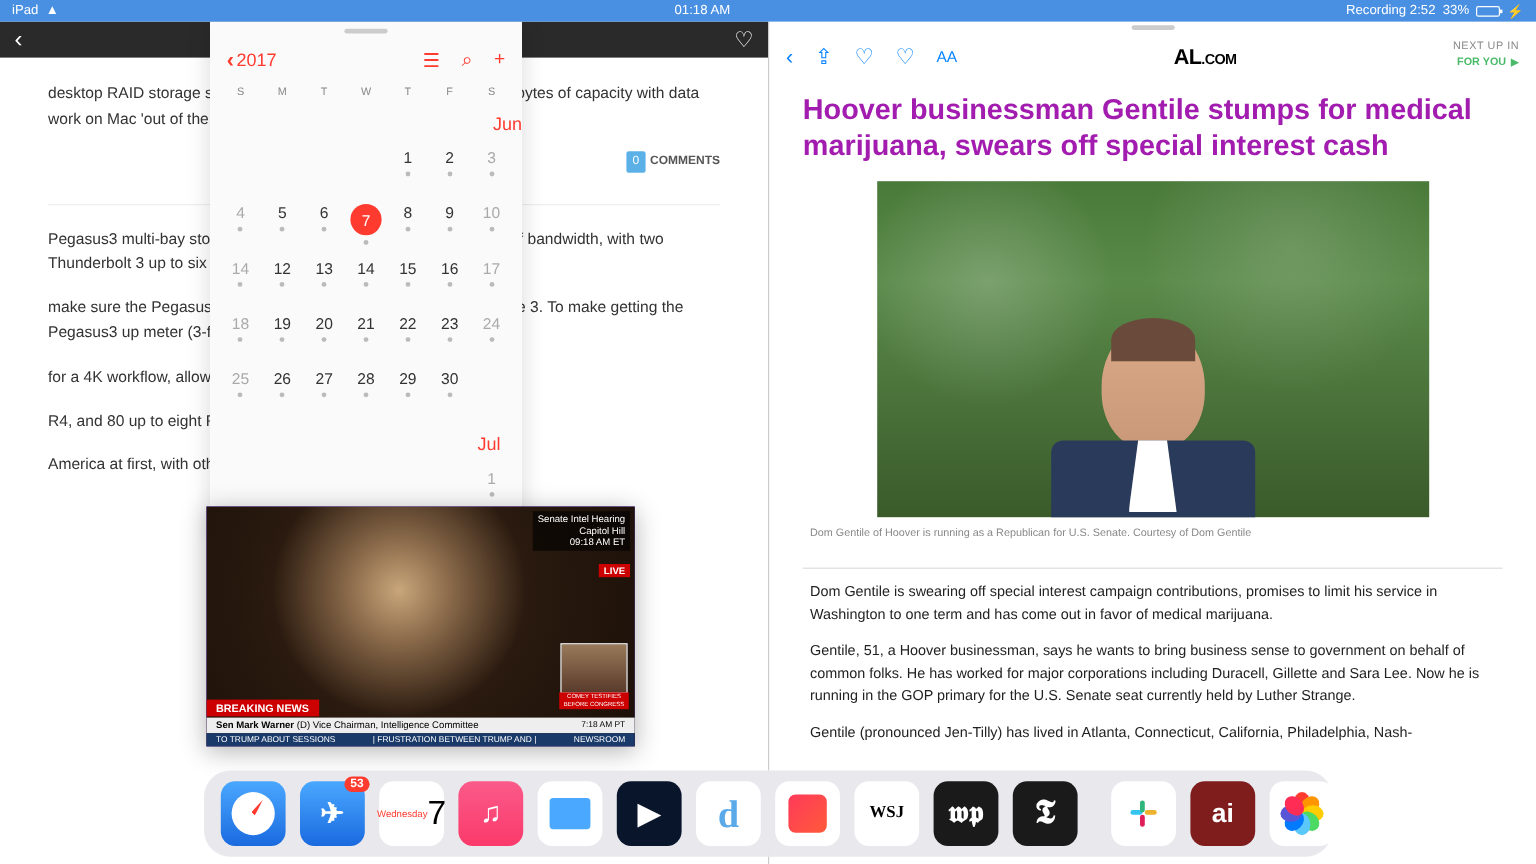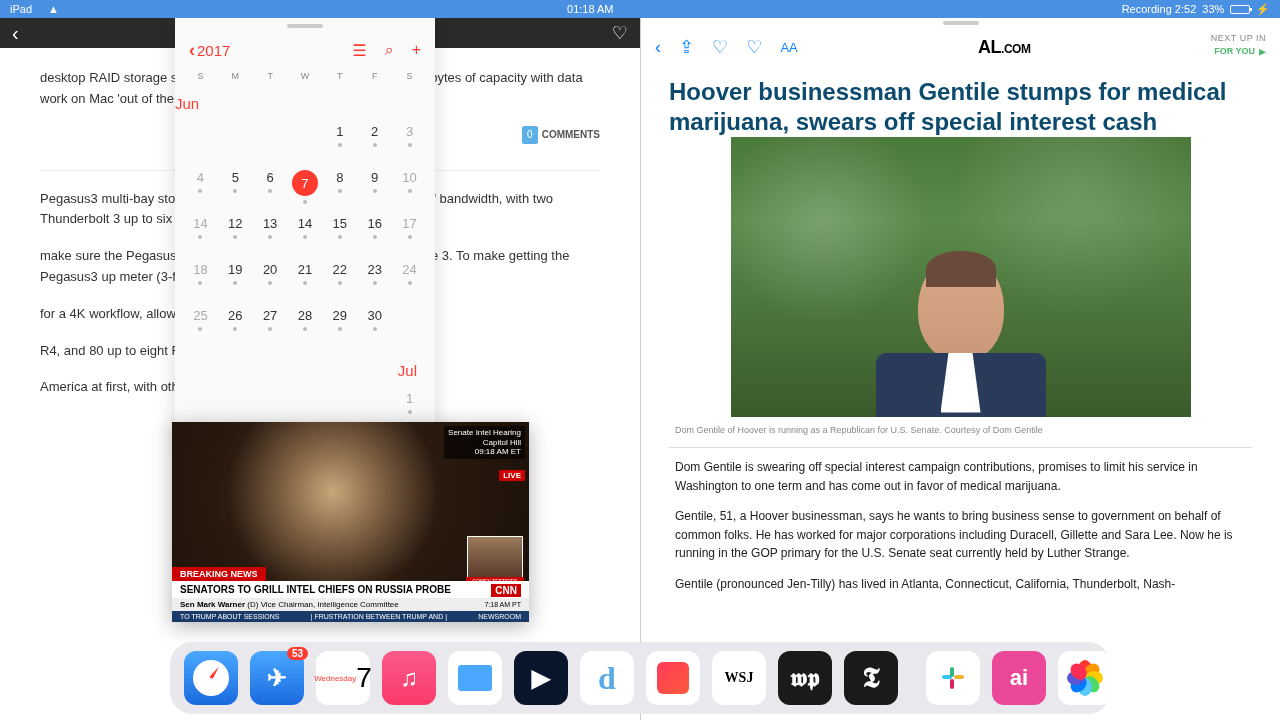--- a/index.html
+++ b/index.html
@@ -1,18 +1,18 @@
 <!DOCTYPE html>
 <html><head>
 <meta charset="utf-8">
 <style>
 *{margin:0;padding:0;box-sizing:border-box;font-family:-apple-system,BlinkMacSystemFont,'Helvetica Neue',sans-serif}
 body{width:1280px;height:720px;overflow:hidden;background:#f0f0f0;position:relative}
 .status-bar{position:absolute;top:0;left:0;right:0;height:18px;background:#4a90e2;color:#fff;font-size:11px;display:flex;align-items:center;padding:0 10px;z-index:100}
-.status-bar .left{flex:0 0 auto;display:flex;gap:16px;align-items:flex-start}
+.status-bar .left{flex:0 0 auto;display:flex;gap:6px;align-items:flex-start}
 .status-bar .center{flex:1;text-align:center}
 .status-bar .right{flex:0 0 auto;display:flex;gap:6px;align-items:center}
 .battery{display:inline-block;width:20px;height:9px;border:1px solid #fff;border-radius:2px;position:relative}
 .battery::after{content:'';position:absolute;right:-3px;top:2px;width:2px;height:3px;background:#fff}
 .battery-fill{background:#fff;height:100%;width:33%}
 
 .left-panel{position:absolute;top:18px;left:0;width:640px;height:702px;background:#fff}
 .right-panel{position:absolute;top:18px;left:640px;width:640px;height:702px;background:#fff;border-left:1px solid #ccc}
 
 .article-header{height:30px;background:#2a2a2a;display:flex;align-items:center;padding:0 12px;justify-content:space-between}
@@ -27,21 +27,21 @@
 
 
 .calendar-popover{position:absolute;top:18px;left:175px;width:260px;background:#fafafa;border-radius:0 0 12px 12px;box-shadow:0 4px 20px rgba(0,0,0,0.15);z-index:50;padding-bottom:8px}
 .cal-grabber{width:36px;height:4px;background:#ccc;border-radius:2px;margin:6px auto}
 .cal-toolbar{display:flex;align-items:center;padding:6px 14px;justify-content:space-between}
 .cal-year{color:#ff3b30;font-size:15px;display:flex;align-items:center;gap:2px}
 .cal-year .chev{font-size:18px;font-weight:bold}
 .cal-tools{display:flex;gap:18px;color:#ff3b30;font-size:16px}
 .cal-weekdays{display:flex;padding:4px 8px;font-size:9px;color:#888}
 .cal-weekdays span{flex:1;text-align:center;text-transform:uppercase}
-.cal-month{text-align:left;color:#ff3b30;font-size:15px;font-weight:500;padding:10px 0 6px}
+.cal-month{text-align:right;color:#ff3b30;font-size:15px;font-weight:500;padding:10px 0 6px}
 .cal-grid{display:grid;grid-template-columns:repeat(7,1fr);padding:0 8px}
 .cal-cell{height:46px;display:flex;flex-direction:column;align-items:center;justify-content:flex-start;padding-top:6px;font-size:13px;color:#333;position:relative}
 .cal-cell.weekend{color:#aaa}
 .cal-cell.empty{color:transparent}
 .cal-cell .dot{width:4px;height:4px;background:#bbb;border-radius:50%;margin-top:4px}
 .cal-cell.today .num{background:#ff3b30;color:#fff;width:26px;height:26px;border-radius:50%;display:flex;align-items:center;justify-content:center}
 .cal-next-month{margin-top:4px}
 
 
 .pip{position:absolute;top:422px;left:172px;width:357px;height:200px;background:#4c1d95;z-index:60;box-shadow:0 4px 20px rgba(0,0,0,0.3);overflow:hidden}
@@ -61,29 +61,29 @@
 .news-toolbar .icon{color:#0a84ff;font-size:18px}
 .news-brand{flex:1;text-align:center;font-weight:900;font-size:18px;letter-spacing:-0.5px}
 .news-brand .com{font-size:12px;font-weight:700}
 .next-up{text-align:right;font-size:9px;line-height:1.1}
 .next-up .label{color:#888;letter-spacing:0.5px}
 .next-up .for-you{color:#4aba6a;font-weight:700}
 .next-up .arrow{color:#4aba6a;font-size:14px;vertical-align:middle}
 .grabber-top{width:36px;height:4px;background:#ccc;border-radius:2px;margin:3px auto 0}
 
 .article-right{padding:8px 28px;overflow:hidden}
-.article-right h1{font-size:24px;font-weight:700;line-height:1.25;color:#0c4a6e}
+.article-right h1{font-size:24px;font-weight:700;line-height:1.25;margin-bottom:14px;color:#a21caf}
 .hero{width:460px;height:280px;margin:0 auto 8px;background:linear-gradient(180deg,#4a7a3a 0%,#5a8a4a 30%,#3a5a2a 100%);position:relative;overflow:hidden}
 .hero-person{position:absolute;left:50%;top:42%;transform:translateX(-50%);width:170px;height:220px}
 .hero-head{width:86px;height:106px;background:linear-gradient(#d9a988,#c99878);border-radius:50% 50% 45% 45%;margin:0 auto;position:relative}
 .hero-hair{position:absolute;top:-4px;left:8px;right:8px;height:36px;background:#6a4a3a;border-radius:50% 50% 0 0}
 .hero-suit{width:170px;height:120px;background:#2a3a5a;border-radius:10px 10px 0 0;margin-top:-8px;position:relative}
 .hero-shirt{position:absolute;left:50%;top:0;transform:translateX(-50%);width:40px;height:60px;background:#fff;clip-path:polygon(20% 0,80% 0,100% 100%,0 100%)}
 .hero-foliage{position:absolute;inset:0;background:radial-gradient(circle at 20% 30%,rgba(255,255,255,0.2) 0%,transparent 25%),radial-gradient(circle at 75% 20%,rgba(255,255,255,0.15) 0%,transparent 30%)}
-.caption{font-size:9px;color:#888;margin:4px 0 12px;padding:0 6px}
+.caption{font-size:9px;color:#888;margin:4px 0 24px;padding:0 6px}
 .divider{height:1px;background:#ddd;margin:6px 0 10px}
 .byline{font-size:9px;color:#888;line-height:1.4;margin-bottom:14px;padding:0 6px}
 .article-right p.body{font-size:12px;color:#222;line-height:1.55;margin-bottom:12px;padding:0 6px}
 
 
 .dock{position:absolute;bottom:6px;left:50%;transform:translateX(-50%);width:940px;height:72px;background:rgba(230,230,235,0.9);border-radius:22px;display:flex;align-items:center;padding:0 14px;gap:12px;z-index:200;backdrop-filter:blur(10px)}
 .dock-icon{width:54px;height:54px;border-radius:12px;display:flex;align-items:center;justify-content:center;font-size:24px;font-weight:bold;color:#fff;position:relative;flex-shrink:0}
 .dock-sep{width:1px;height:48px;background:rgba(0,0,0,0.15);margin:0 2px}
 .badge{position:absolute;top:-4px;right:-4px;background:#ff3b30;color:#fff;font-size:10px;border-radius:10px;padding:1px 5px;min-width:16px;text-align:center}
 .safari{background:linear-gradient(#4aa8ff,#1a6adf)}
@@ -97,21 +97,21 @@
 .files{background:#fff}
 .files .folder{width:34px;height:26px;background:#4aa8ff;border-radius:3px;position:relative}
 .play{background:#08152a}
 .downcast{background:#fff;color:#5aaaea;font-size:32px;font-family:Georgia}
 .news-icon{background:#fff}
 .news-icon .n{width:32px;height:32px;background:linear-gradient(135deg,#ff3a5a,#ff5a3a);border-radius:6px}
 .wsj{background:#fff;color:#000;font-size:14px;font-family:Georgia}
 .wapo{background:#1a1a1a}
 .nyt{background:#1a1a1a;font-family:Georgia;font-size:28px}
 .slack{background:#fff}
-.ai-icon{background:#ec4899;font-size:22px}
+.ai-icon{background:#7f1d1d;font-size:22px}
 .photos{background:#fff}
 .photos .flower{width:36px;height:36px;position:relative}
 .petal{position:absolute;width:14px;height:18px;border-radius:50%;left:11px;top:0;transform-origin:50% 18px}
 </style>
 </head>
 <body>
 
 <div class="status-bar">
   <div class="left">
     <span>iPad</span>
@@ -320,24 +320,20 @@
     <div>Senate Intel Hearing</div>
     <div>Capitol Hill</div>
     <div>09:18 AM ET</div>
   </div>
   <div class="pip-live">LIVE</div>
   <div class="pip-small-face">
     <div style="position:absolute;bottom:-14px;left:-2px;right:-2px;font-size:5px;color:#fff;background:#c00;padding:1px;text-align:center">COMEY TESTIFIES BEFORE CONGRESS</div>
   </div>
   <div class="pip-lower-third">
     <div class="pip-breaking">BREAKING NEWS</div>
-    <div class="pip-headline">
-      <span>SENATORS TO GRILL INTEL CHIEFS ON RUSSIA PROBE</span>
-      <span class="cnn-logo" style="float:right">CNN</span>
-    </div>
     <div class="pip-sub">
       <span><b>Sen Mark Warner</b> <span>(D) Vice Chairman, Intelligence Committee</span></span>
       <span style="font-size:7px">7:18 AM PT</span>
     </div>
     <div class="pip-ticker">
       <span>TO TRUMP ABOUT SESSIONS</span>
       <span>| <span>FRUSTRATION BETWEEN TRUMP AND</span> |</span>
       <span>NEWSROOM</span>
     </div>
   </div>
@@ -367,21 +363,21 @@
           </div>
         <div class="hero-suit">
             <div class="hero-shirt"></div>
           </div>
       </div>
     </div>
     <div class="caption">Dom Gentile of Hoover is running as a Republican for U.S. Senate. Courtesy of Dom Gentile</div>
     <div class="divider"></div>
     <p class="body">Dom Gentile is swearing off special interest campaign contributions, promises to limit his service in Washington to one term and has come out in favor of medical marijuana.</p>
     <p class="body">Gentile, 51, a Hoover businessman, says he wants to bring business sense to government on behalf of common folks. He has worked for major corporations including Duracell, Gillette and Sara Lee. Now he is running in the GOP primary for the U.S. Senate seat currently held by Luther Strange.</p>
-    <p class="body">Gentile (pronounced Jen-Tilly) has lived in Atlanta, Connecticut, California, Thunderbolt, Nash-</p>
+    <p class="body">Gentile (pronounced Jen-Tilly) has lived in Atlanta, Connecticut, California, Philadelphia, Nash-</p>
   </div>
 </div>
 
 <div class="dock">
   <div class="dock-icon safari">
       <span class="needle"></span>
     </div>
   <div class="dock-icon mail">✈<span class="badge">53</span></div>
   <div class="dock-icon calendar-icon">
       <span class="dow">Wednesday</span>

